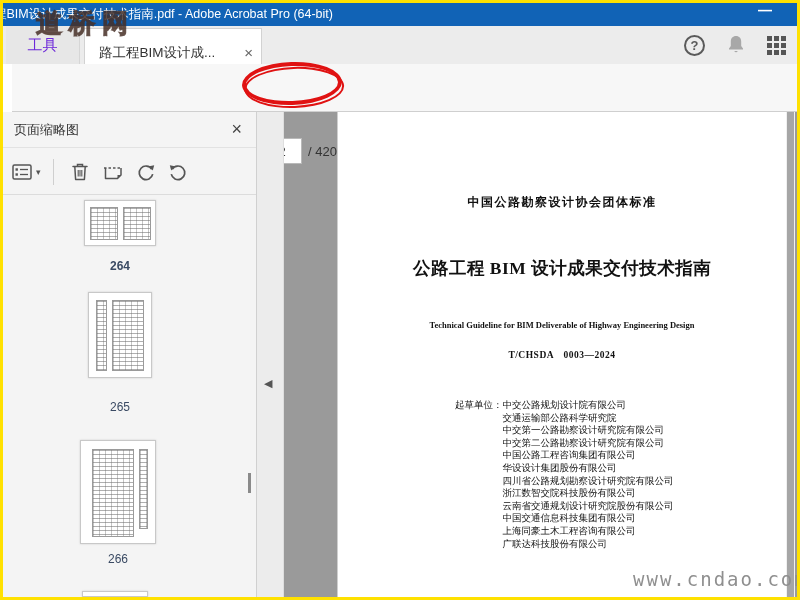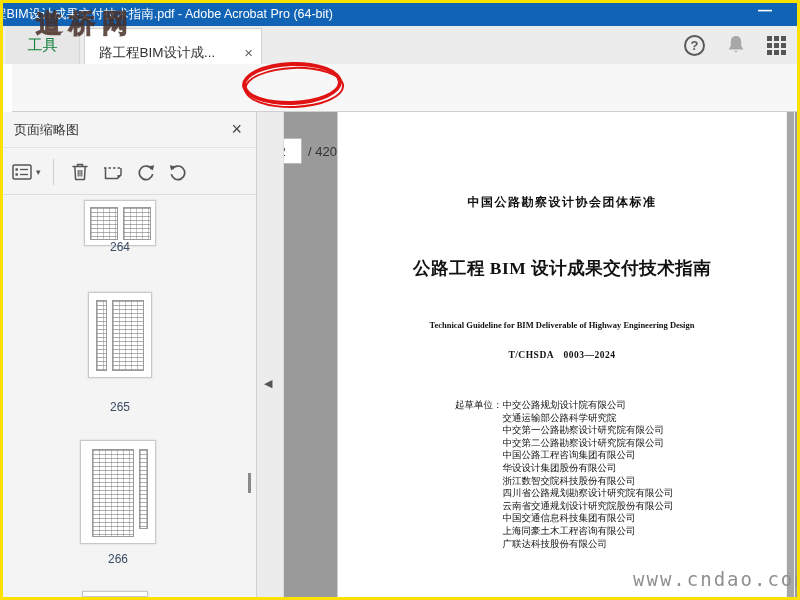--- a/index.html
+++ b/index.html
@@ -12,21 +12,21 @@
 
   
   .titlebar { position:absolute; left:0; top:0; width:800px; height:26px; background:#1163b6; z-index:1; }
   .title-text { position:absolute; left:-6px; top:6px; color:#fff; font-size:12.5px; white-space:nowrap; }
   .min-btn { position:absolute; right:22px; top:2px; color:#fff; font-size:14px; font-weight:bold; width:26px; text-align:center; }
 
   
   .tabrow { position:absolute; left:0; top:26px; width:800px; height:38px; background:#ececec; z-index:1; }
   .tools-tab { position:absolute; left:6px; top:0; width:74px; height:38px; background:#e7e7e7;
                border-right:1px solid #d6d6d6; display:flex; align-items:center; justify-content:center;
-               font-size:15px; color:#15803d; }
+               font-size:15px; color:#6d28d9; }
   .doc-tab { position:absolute; left:84px; top:2px; width:178px; height:36px; background:#fff;
              border:1px solid #d2d2d2; border-bottom:none; display:flex; align-items:center;
              padding:12px 8px 0 14px; font-size:13.5px; color:#333; }
   .doc-tab .tab-label { flex:1; white-space:nowrap; overflow:hidden; }
   .tab-close { color:#666; font-size:15px; margin-left:6px; }
   .tabrow-right { position:absolute; right:14px; top:0; height:38px; display:flex; align-items:center; gap:21px; }
   .help-circle { width:21px; height:21px; border:2px solid #5a5a5a; border-radius:50%; color:#5a5a5a;
                  font-size:13px; font-weight:bold; display:flex; align-items:center; justify-content:center; }
   .grid-icon { display:grid; grid-template-columns:repeat(3,5px); grid-template-rows:repeat(3,5px); gap:2px; }
   .grid-icon i { background:#555; }
@@ -292,21 +292,21 @@
             <path d="M4.2 7.2a6.8 6.8 0 1 1-.9 5" fill="none" stroke="#555" stroke-width="1.7"></path>
             <polygon points="1.8,3.2 6.8,4.2 3.2,8.4" fill="#555"></polygon>
           </svg>
       </div>
     </div>
 
     <div class="thumb" style="left:84px; top:88px; width:72px; height:46px;">
       <div class="mini-table" style="left:5px; top:6px; width:28px; height:33px;"></div>
       <div class="mini-table" style="left:38px; top:6px; width:28px; height:33px;"></div>
     </div>
-    <div class="thumb-label" style="left:84px; top:128px; width:72px;">264</div>
+    <div class="thumb-label" style="left:84px; top:147px; width:72px;font-weight:bold;">264</div>
 
     <div class="thumb" style="left:88px; top:180px; width:64px; height:86px;">
       <div class="mini-table" style="left:7px; top:7px; width:11px; height:71px;"></div>
       <div class="mini-table" style="left:23px; top:7px; width:32px; height:71px;"></div>
     </div>
     <div class="thumb-label" style="left:88px; top:288px; width:64px;">265</div>
 
     <div class="thumb" style="left:80px; top:328px; width:76px; height:104px;">
       <div class="mini-table" style="left:11px; top:8px; width:42px; height:88px;"></div>
       <div class="mini-table" style="left:58px; top:8px; width:9px; height:80px;"></div>
@@ -331,22 +331,22 @@
     <div class="doc-stdno">T/CHSDA　0003—2024</div>
     <div class="drafting">
       <div class="d-label">起草单位：</div>
       <div class="d-units">
         <div>中交公路规划设计院有限公司</div>
         <div>交通运输部公路科学研究院</div>
         <div>中交第一公路勘察设计研究院有限公司</div>
         <div>中交第二公路勘察设计研究院有限公司</div>
         <div>中国公路工程咨询集团有限公司</div>
         <div>华设设计集团股份有限公司</div>
+        <div>四川省公路规划勘察设计研究院有限公司</div>
         <div>浙江数智交院科技股份有限公司</div>
-        <div>四川省公路规划勘察设计研究院有限公司</div>
         <div>云南省交通规划设计研究院股份有限公司</div>
         <div>中国交通信息科技集团有限公司</div>
         <div>上海同豪土木工程咨询有限公司</div>
         <div>广联达科技股份有限公司</div>
       </div>
     </div>
   </div>
 
   <div class="vscroll">
     <div class="vscroll-thumb"></div>

